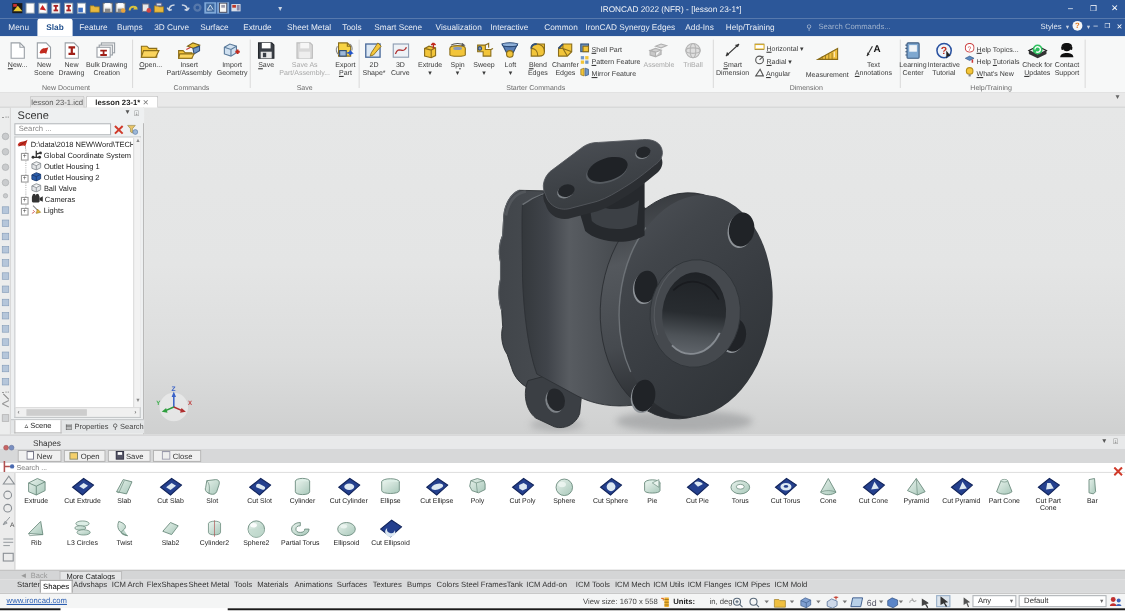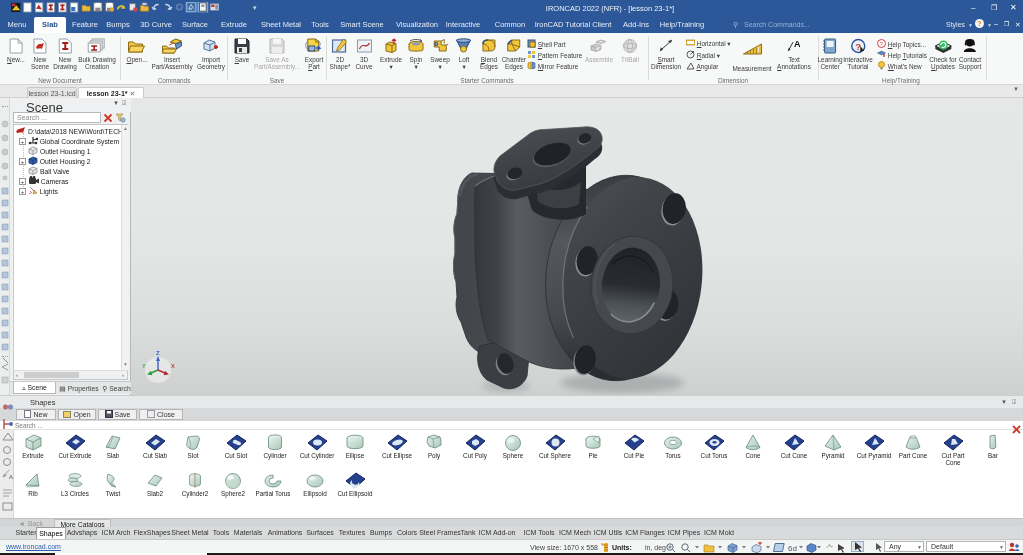--- a/index.html
+++ b/index.html
@@ -139,21 +139,21 @@
     <div class="mtab" style="left:118px;width:36px">Bumps</div>
     <div class="mtab" style="left:156px;width:44px">3D Curve</div>
     <div class="mtab" style="left:195px;width:40px">Surface</div>
     <div class="mtab" style="left:234px;width:44px">Extrude</div>
     <div class="mtab" style="left:281px;width:52px">Sheet Metal</div>
     <div class="mtab" style="left:320px;width:30px">Tools</div>
     <div class="mtab" style="left:362px;width:58px">Smart Scene</div>
     <div class="mtab" style="left:417px;width:54px">Visualization</div>
     <div class="mtab" style="left:463px;width:48px">Interactive</div>
     <div class="mtab" style="left:510px;width:42px">Common</div>
-    <div class="mtab" style="left:573px;width:90px">IronCAD Tutorial Client</div>
+    <div class="mtab" style="left:573px;width:90px">IronCAD Synergy Edges</div>
     <div class="mtab" style="left:636px;width:38px">Add-Ins</div>
     <div class="mtab" style="left:682px;width:56px">Help/Training</div>
     <span class="abs" style="left:733px;top:4px;color:#aebdd4;font-size:7px">⚲</span>
     <span class="abs" style="left:744px;top:0;line-height:16px;color:#9fb2cd;font-size:7px">Search Commands...</span>
     <span class="abs" style="left:946px;top:0;line-height:16px;color:#dfe6f0;font-size:7px">Styles</span>
     <span class="abs" style="left:968px;top:0;line-height:16px;color:#cdd6e4;font-size:5px">▼</span>
     <span class="abs" style="left:975px;top:2px;width:9px;height:9px;background:#f4f6f8;border-radius:50%;color:#e07820;font-size:7px;text-align:center;line-height:10px;font-weight:bold">?</span>
     <span class="abs" style="left:987px;top:0;line-height:16px;color:#cdd6e4;font-size:5px">▼</span>
     <span class="abs" style="left:994px;top:0;line-height:14px;color:#fff;font-size:7px">–</span>
     <span class="abs" style="left:1004px;top:0;line-height:15px;color:#fff;font-size:6px">❐</span>
@@ -411,21 +411,21 @@
     </svg>
     <div class="abs" style="left:2px;top:258px;width:6px;height:2px;border-top:1px dotted #999"></div>
     <svg class="abs" style="left:1px;top:265px" width="8" height="30">
         <path d="M1 4 L7 1 M1 4 L7 7" stroke="#999" fill="none"></path>
         <rect x="1" y="14" width="6" height="6" fill="#d0d2d4" stroke="#aaa" stroke-width="0.6"></rect>
       </svg>
   </div>
   <div id="scenepanel">
 
     <div class="abs" style="left:0;top:0;width:121px;height:14px;background:#eef0f1">
-      <span class="abs" style="left:16px;top:2px;font-size:13px;color:#333">Scene</span>
+      <span class="abs" style="left:6px;top:2px;font-size:10px;color:#333">Scene</span>
       <span class="abs" style="left:103px;top:2px;font-size:6px;color:#555">▼</span>
       <span class="abs" style="left:112px;top:1px;font-size:7px;color:#555">⍗</span>
     </div>
 
     <div class="abs" style="left:3px;top:14px;width:88px;height:11px;background:#fff;border:1px solid #b5b9bc">
       <span class="abs" style="left:3px;top:1px;font-size:7px;color:#888">Search ...</span>
     </div>
     <svg class="abs" style="left:93px;top:15px" width="10" height="10">
         <path d="M1.5 1.5 L8.5 8.5 M8.5 1.5 L1.5 8.5" stroke="#d03a2a" stroke-width="1.8"></path>
       </svg>

